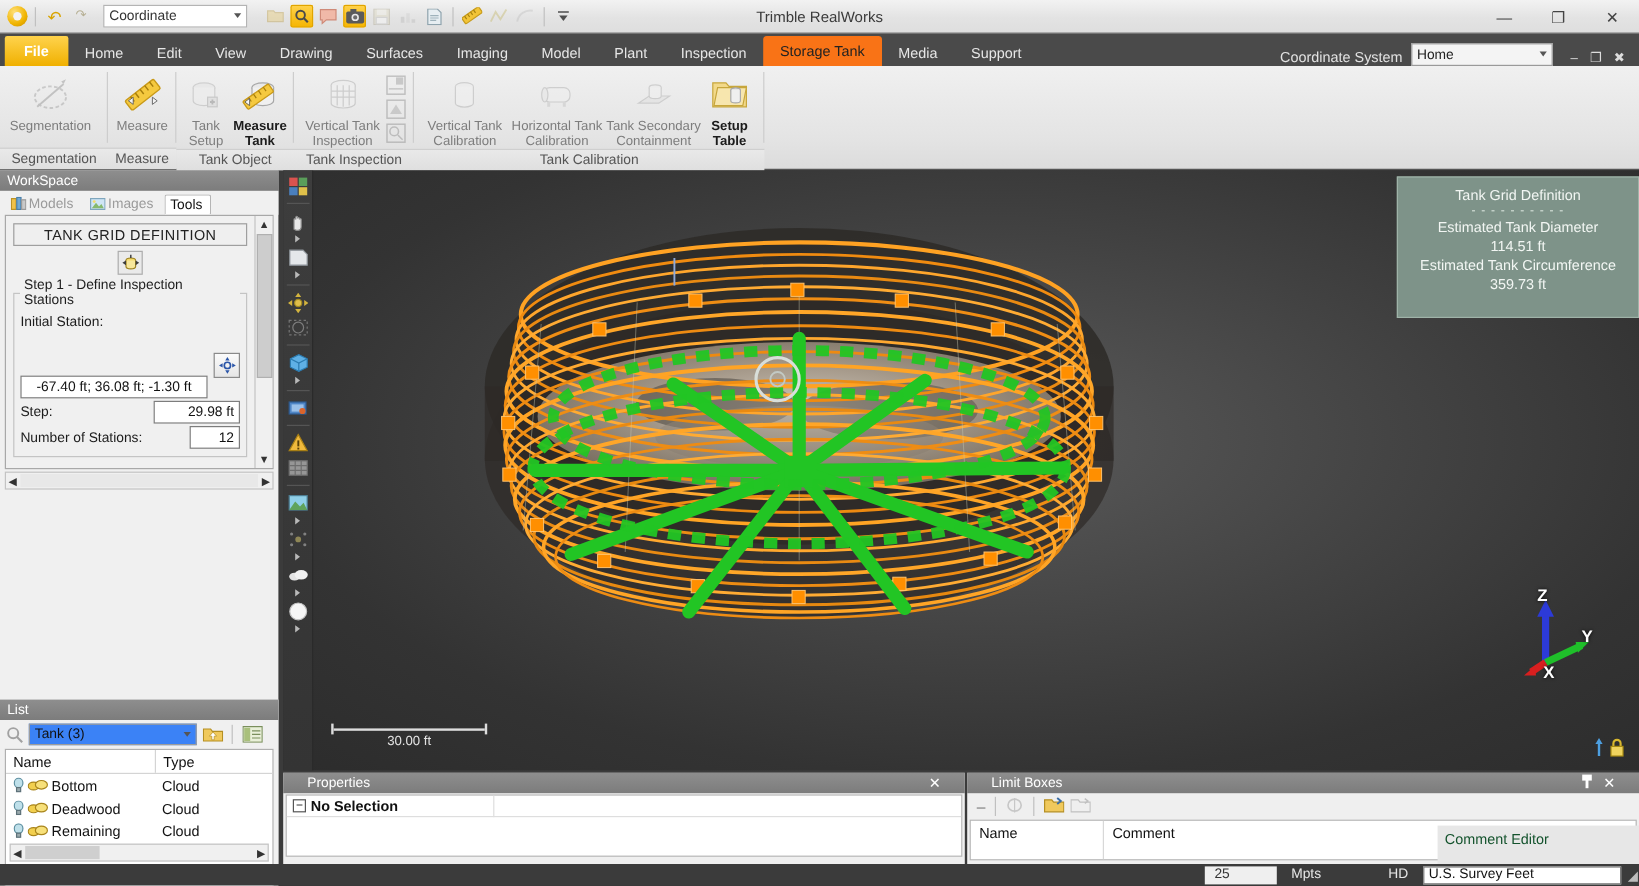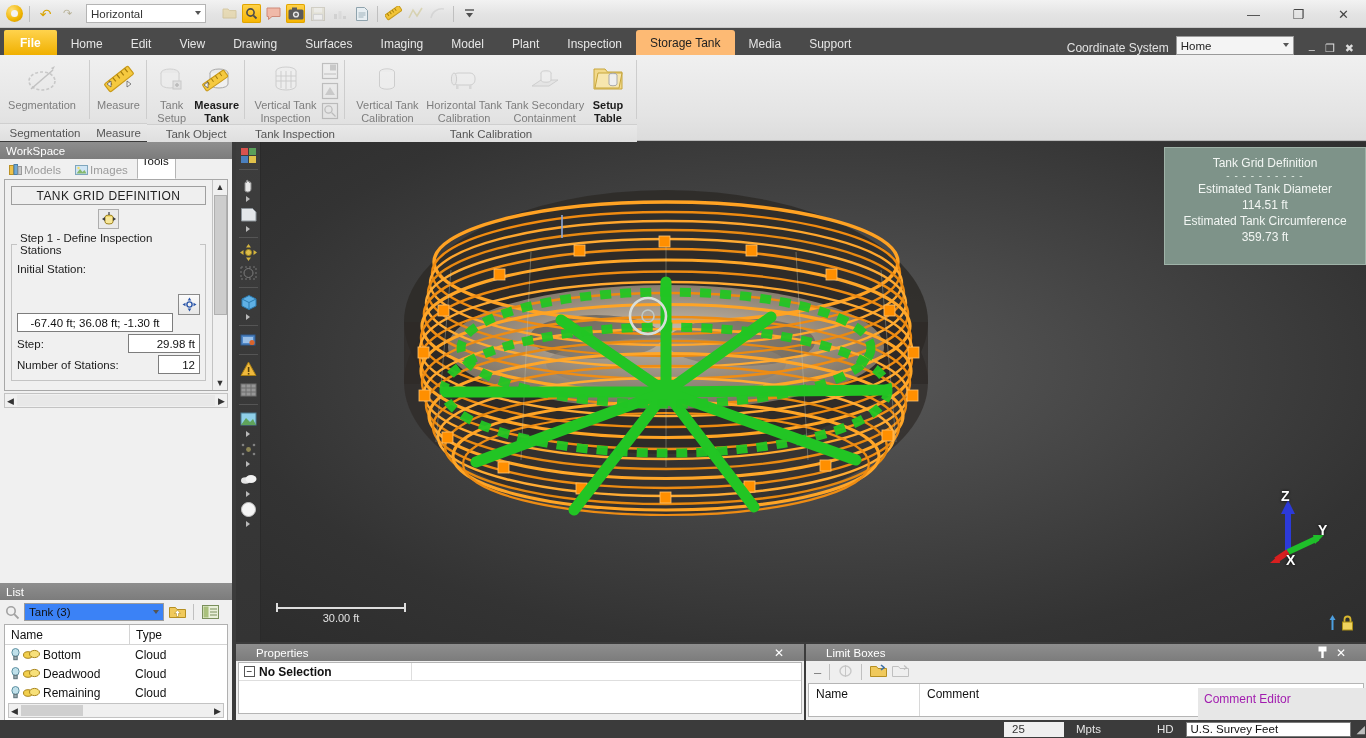--- a/index.html
+++ b/index.html
@@ -67,21 +67,21 @@
   .tab {
     height:23px; padding:0 14px; display:flex; align-items:center;
     color:#e6e6e6; font-size:12px; white-space:nowrap;
   }
   .tab.file {
     background: linear-gradient(#ffd34d,#f0b000);
     color:#fff; font-weight:bold; height:25px; margin-left:4px;
     border-radius:2px 2px 0 0; padding:0 16px;
   }
   .tab.active {
-    background:#fdba74; color:#222; height:25px; border-radius:3px 3px 0 0;
+    background:#f97316; color:#222; height:25px; border-radius:3px 3px 0 0;
   }
   .coordwrap {
     margin-left:auto; display:flex; align-items:flex-end; gap:7px;
     padding-right:4px; height:27px;
   }
   .coordlbl { color:#e2e2e2; font-size:12px; }
   .coordsel {
     width:118px;height:19px;background:#f4f4f4;border:1px solid #9a9a9a;
     font-size:11.5px;color:#222;display:flex;align-items:center;padding:0 4px;position:relative;
   }
@@ -124,21 +124,21 @@
     height:17px; background:linear-gradient(#8e8e8e,#7c7c7c);
     color:#fff; font-size:11.5px; display:flex; align-items:center;
     padding:0 6px; position:relative;
   }
   .wsTabs { height:20px; display:flex; align-items:flex-end; padding-left:4px; background:#f0f0f0; gap:2px;}
   .wsTab {
     height:18px; padding:0 6px 0 4px; display:flex; align-items:center; gap:2px;
     font-size:11.5px; color:#9b9b9b; border:1px solid transparent;
   }
   .wsTab.active{
-    background:#fff;color:#111;border:1px solid #b5b5b5;border-bottom-color:#fff;height:37px;
+    background:#fff;color:#111;border:1px solid #b5b5b5;border-bottom-color:#fff;height:17px;
     border-radius:2px 2px 0 0;
   }
   .tabico{width:13px;height:12px;display:inline-block;}
   .toolsPane {
     margin:0 4px; height:212px; background:#f0f0f0;
     border:1px solid #a8a8a8; position:relative; display:flex;
   }
   .toolsInner{ flex:1; padding:6px 6px 0 6px; position:relative; overflow:hidden;}
   .tgdTitle{
     border:1px solid #9f9f9f; background:#efefef; height:19px;
@@ -248,21 +248,21 @@
   .propName{ font-weight:bold; font-size:12px; color:#111; width:152px; }
   .propVal{ border-left:1px solid #dedede; flex:1; height:18px; }
 
   .limitPanel{ position:absolute; left:806px; top:644px; width:560px; height:76px; background:#efefef; }
   .lbToolbar{ height:22px; display:flex; align-items:center; gap:5px; padding:0 8px; }
   .lbGrid{ margin:0 2px; background:#fff; border:1px solid #b5b5b5; height:34px; display:flex;}
   .lbCol{ font-size:12px;color:#111;padding:3px 0 0 7px; }
   .lbSplit{ width:1px;background:#d8d8d8; }
   .commentEditor{
     position:absolute; right:0; top:44px; width:168px; height:32px;
-    background:#e7e7e7; font-size:12px; color:#a21caf; padding:4px 0 0 6px;
+    background:#e7e7e7; font-size:12px; color:#14532d; padding:4px 0 0 6px;
   }
 
   
   .statusbar{
     position:absolute; left:0; bottom:0; width:1366px; height:18px;
     background:#3b3b3b; display:flex; align-items:center; color:#ddd; font-size:11.5px;
   }
   .sbNum{
     margin-left:1004px; width:60px; height:15px; background:#efefef; color:#333;
     display:flex;align-items:center;padding-left:8px; font-size:11.5px;
@@ -280,21 +280,21 @@
 
 <div id="app">
 
   <div class="titlebar">
     <div class="qat">
       <div class="rwlogo"></div>
       <div class="qsep"></div>
       <div class="qicon undo-arrow">↶</div>
       <div class="qicon dim">↷</div>
       <div class="combo-prod">
-        <span>Horizontal</span>
+        <span>Coordinate</span>
         <span class="caret"></span>
       </div>
       <div style="width:8px"></div>
       <div class="qicon dim">
         <svg width="15" height="13" viewBox="0 0 15 13">
             <path d="M1 2h5l1.3 1.6H14V11H1z" fill="#e8c86a" stroke="#b89634"></path>
           </svg>
       </div>
       <div class="qicon on">
         <svg width="13" height="13" viewBox="0 0 13 13">
@@ -361,20 +361,21 @@
       </div>
       <div class="qsep"></div>
       <div class="qicon">
         <svg width="11" height="12" viewBox="0 0 11 12">
             <line x1="1" y1="2" x2="10" y2="2" stroke="#4f4f4f" stroke-width="1.4"></line>
             <path d="M2 5 L9 5 L5.5 9.5 Z" fill="#4f4f4f"></path>
           </svg>
       </div>
     </div>
 
+    <div class="apptitle">Trimble RealWorks</div>
 
     <div class="winbtns">
       <div class="winbtn">—</div>
       <div class="winbtn">❐</div>
       <div class="winbtn close">✕</div>
     </div>
   </div>
 
   <div class="tabbar">
     <div class="tab file">File</div>

